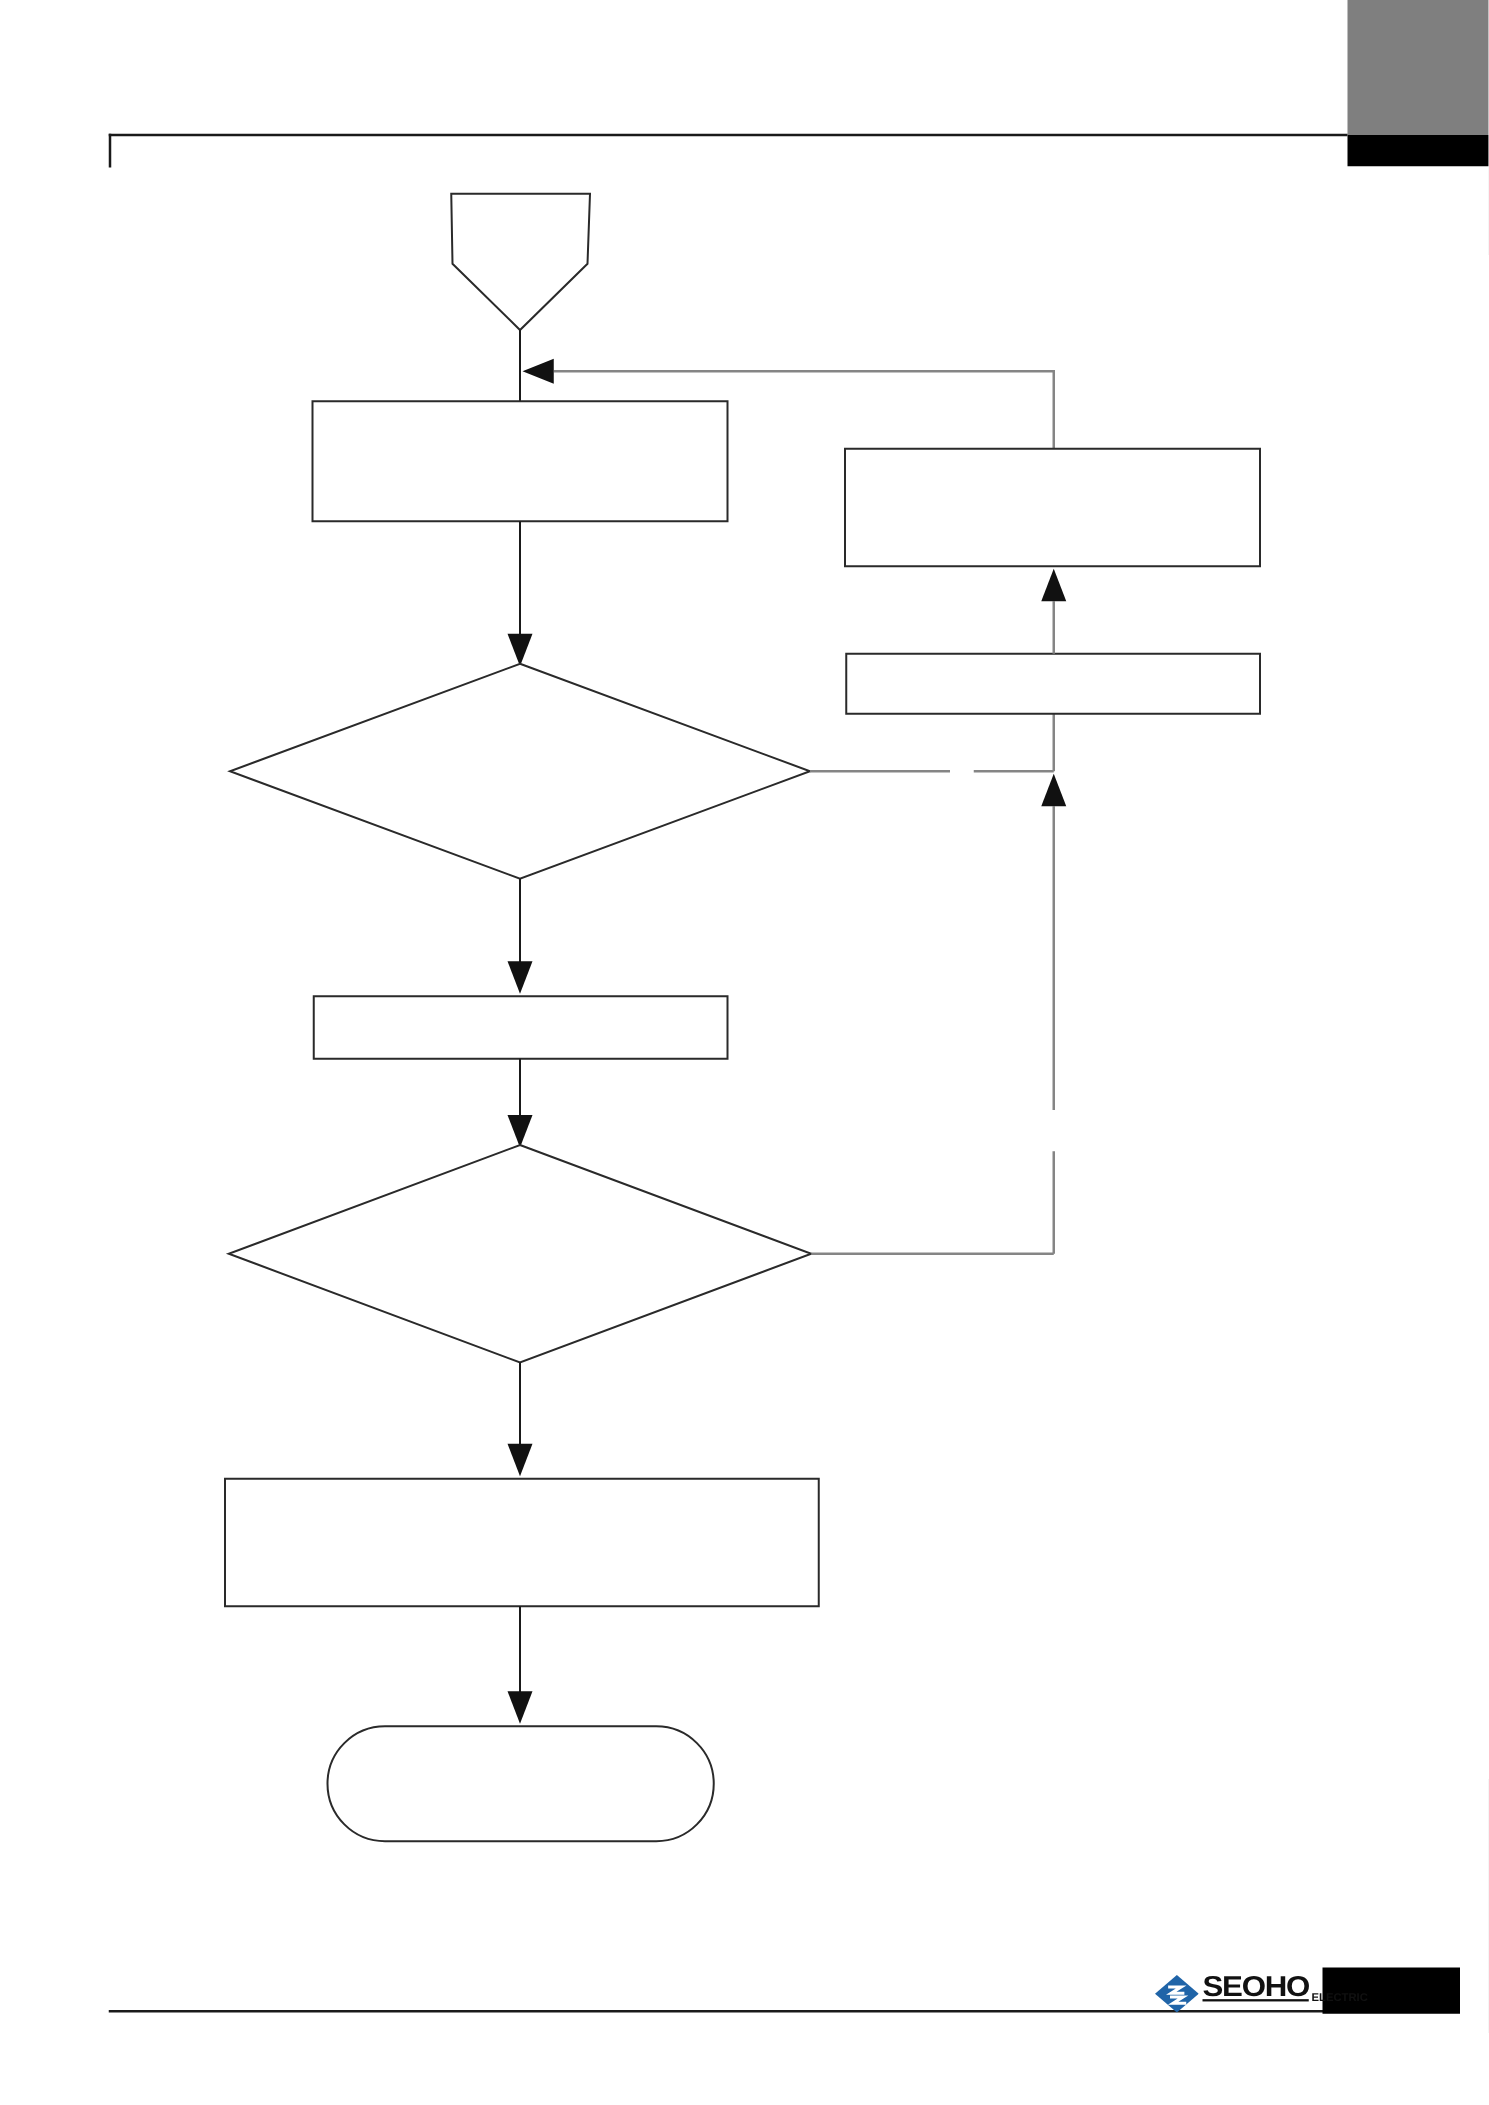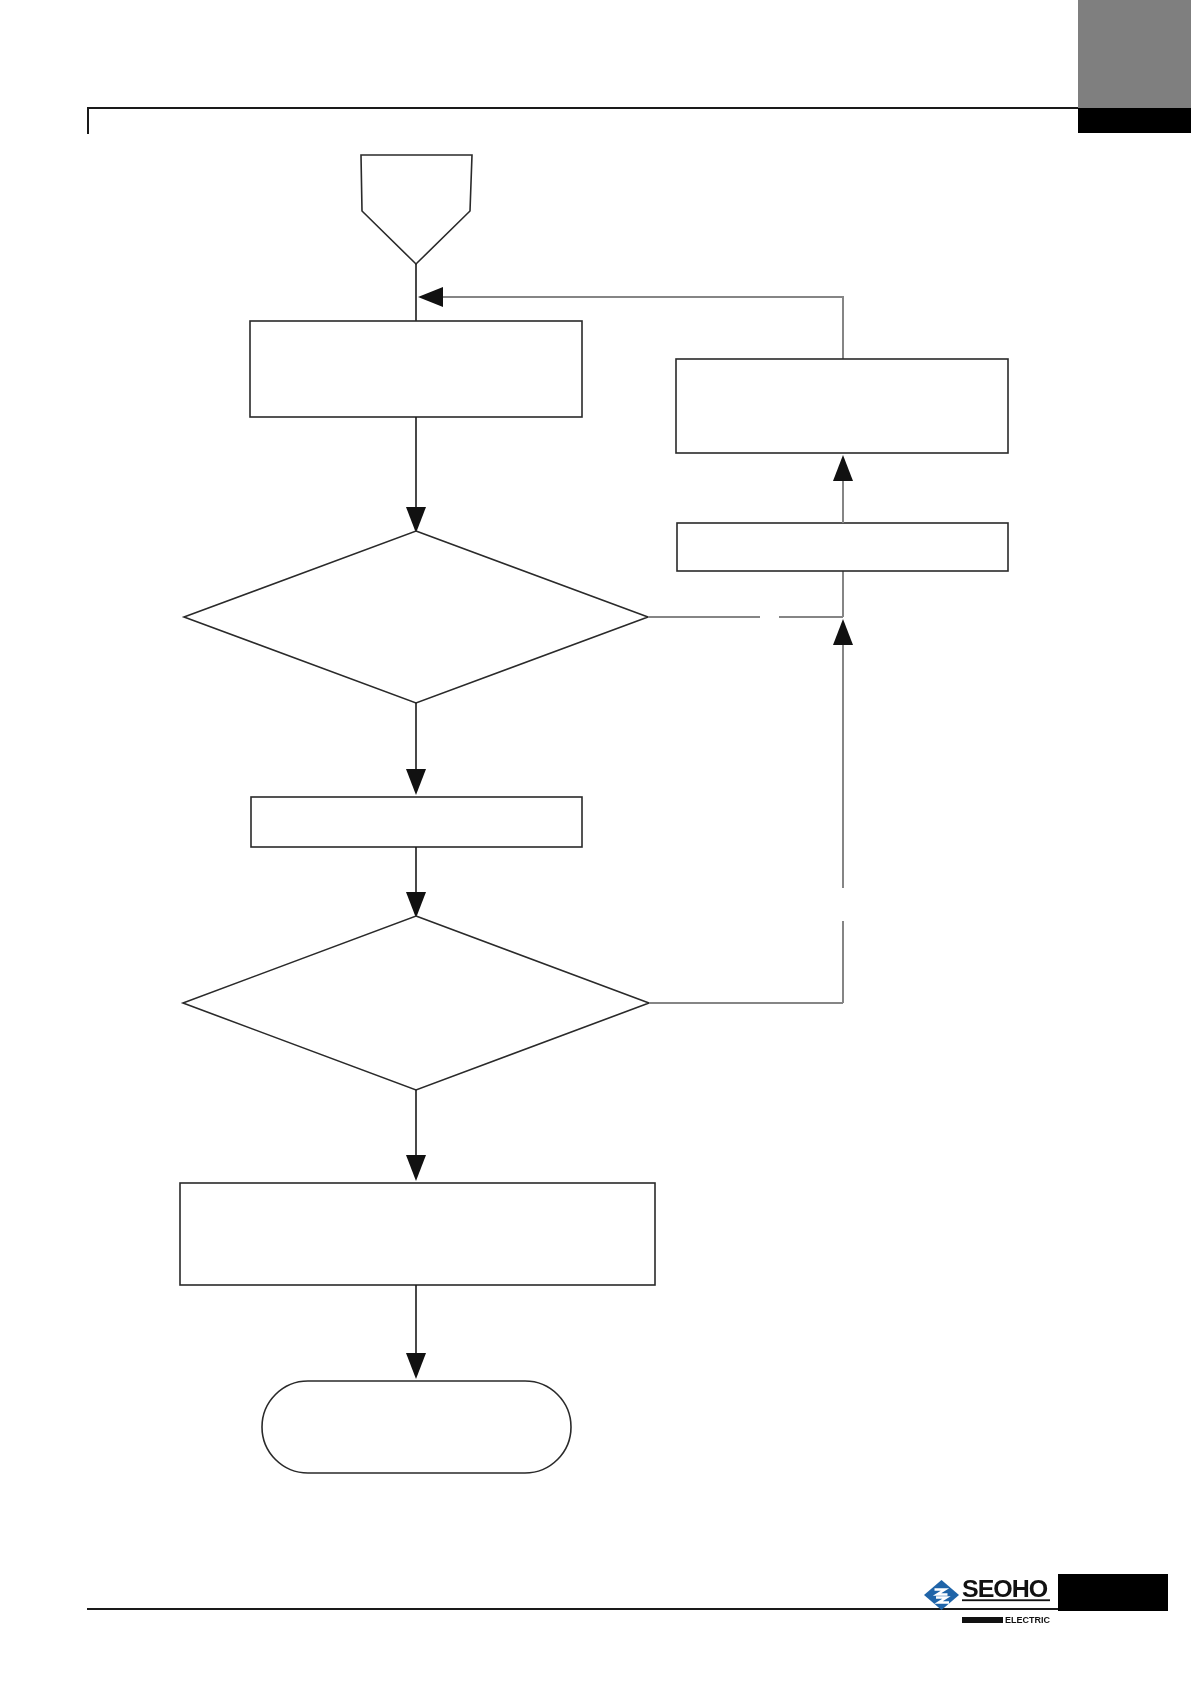--- a/index.html
+++ b/index.html
@@ -11,21 +11,21 @@
   
   .corner-gray{left:1078px;top:0;width:113px;height:108px;background:#7f7f7f;}
   .corner-black{left:1078px;top:108px;width:113px;height:25px;background:#000;}
   .top-rule{left:87px;top:107px;width:991px;height:2px;background:#1a1a1a;}
   .top-rule-tick{left:87px;top:107px;width:2px;height:27px;background:#1a1a1a;}
   
   .bottom-rule{left:87px;top:1608px;width:973px;height:2px;background:#1a1a1a;}
   .footer-black-box{left:1058px;top:1574px;width:110px;height:37px;background:#000;}
   .logo{left:924px;top:1580px;width:126px;height:30px;display:flex;align-items:flex-start;}
   .logo-icon{width:35px;height:30px;flex:0 0 auto;}
-  .logo-text{margin-left:3px;display:flex;flex-direction:column;width:88px;}
+  .logo-text{margin-left:3px;display:flex;flex-direction:row;width:88px;}
   .brand-word{
     font-weight:bold;font-size:25px;line-height:20px;letter-spacing:-1px;
     color:#111;border-bottom:2px solid #111;padding-bottom:1px;
     font-family:"Liberation Sans",sans-serif;transform:scaleY(.92);transform-origin:top;
   }
   .brand-sub-row{display:flex;align-items:center;margin-top:12px;}
   .brand-sub-bar{height:6px;background:#111;flex:1 1 auto;margin-right:2px;}
   .brand-sub{font-weight:bold;font-size:9px;color:#111;letter-spacing:0px;white-space:nowrap;}
   
   svg.flow{position:absolute;left:0;top:0;}

